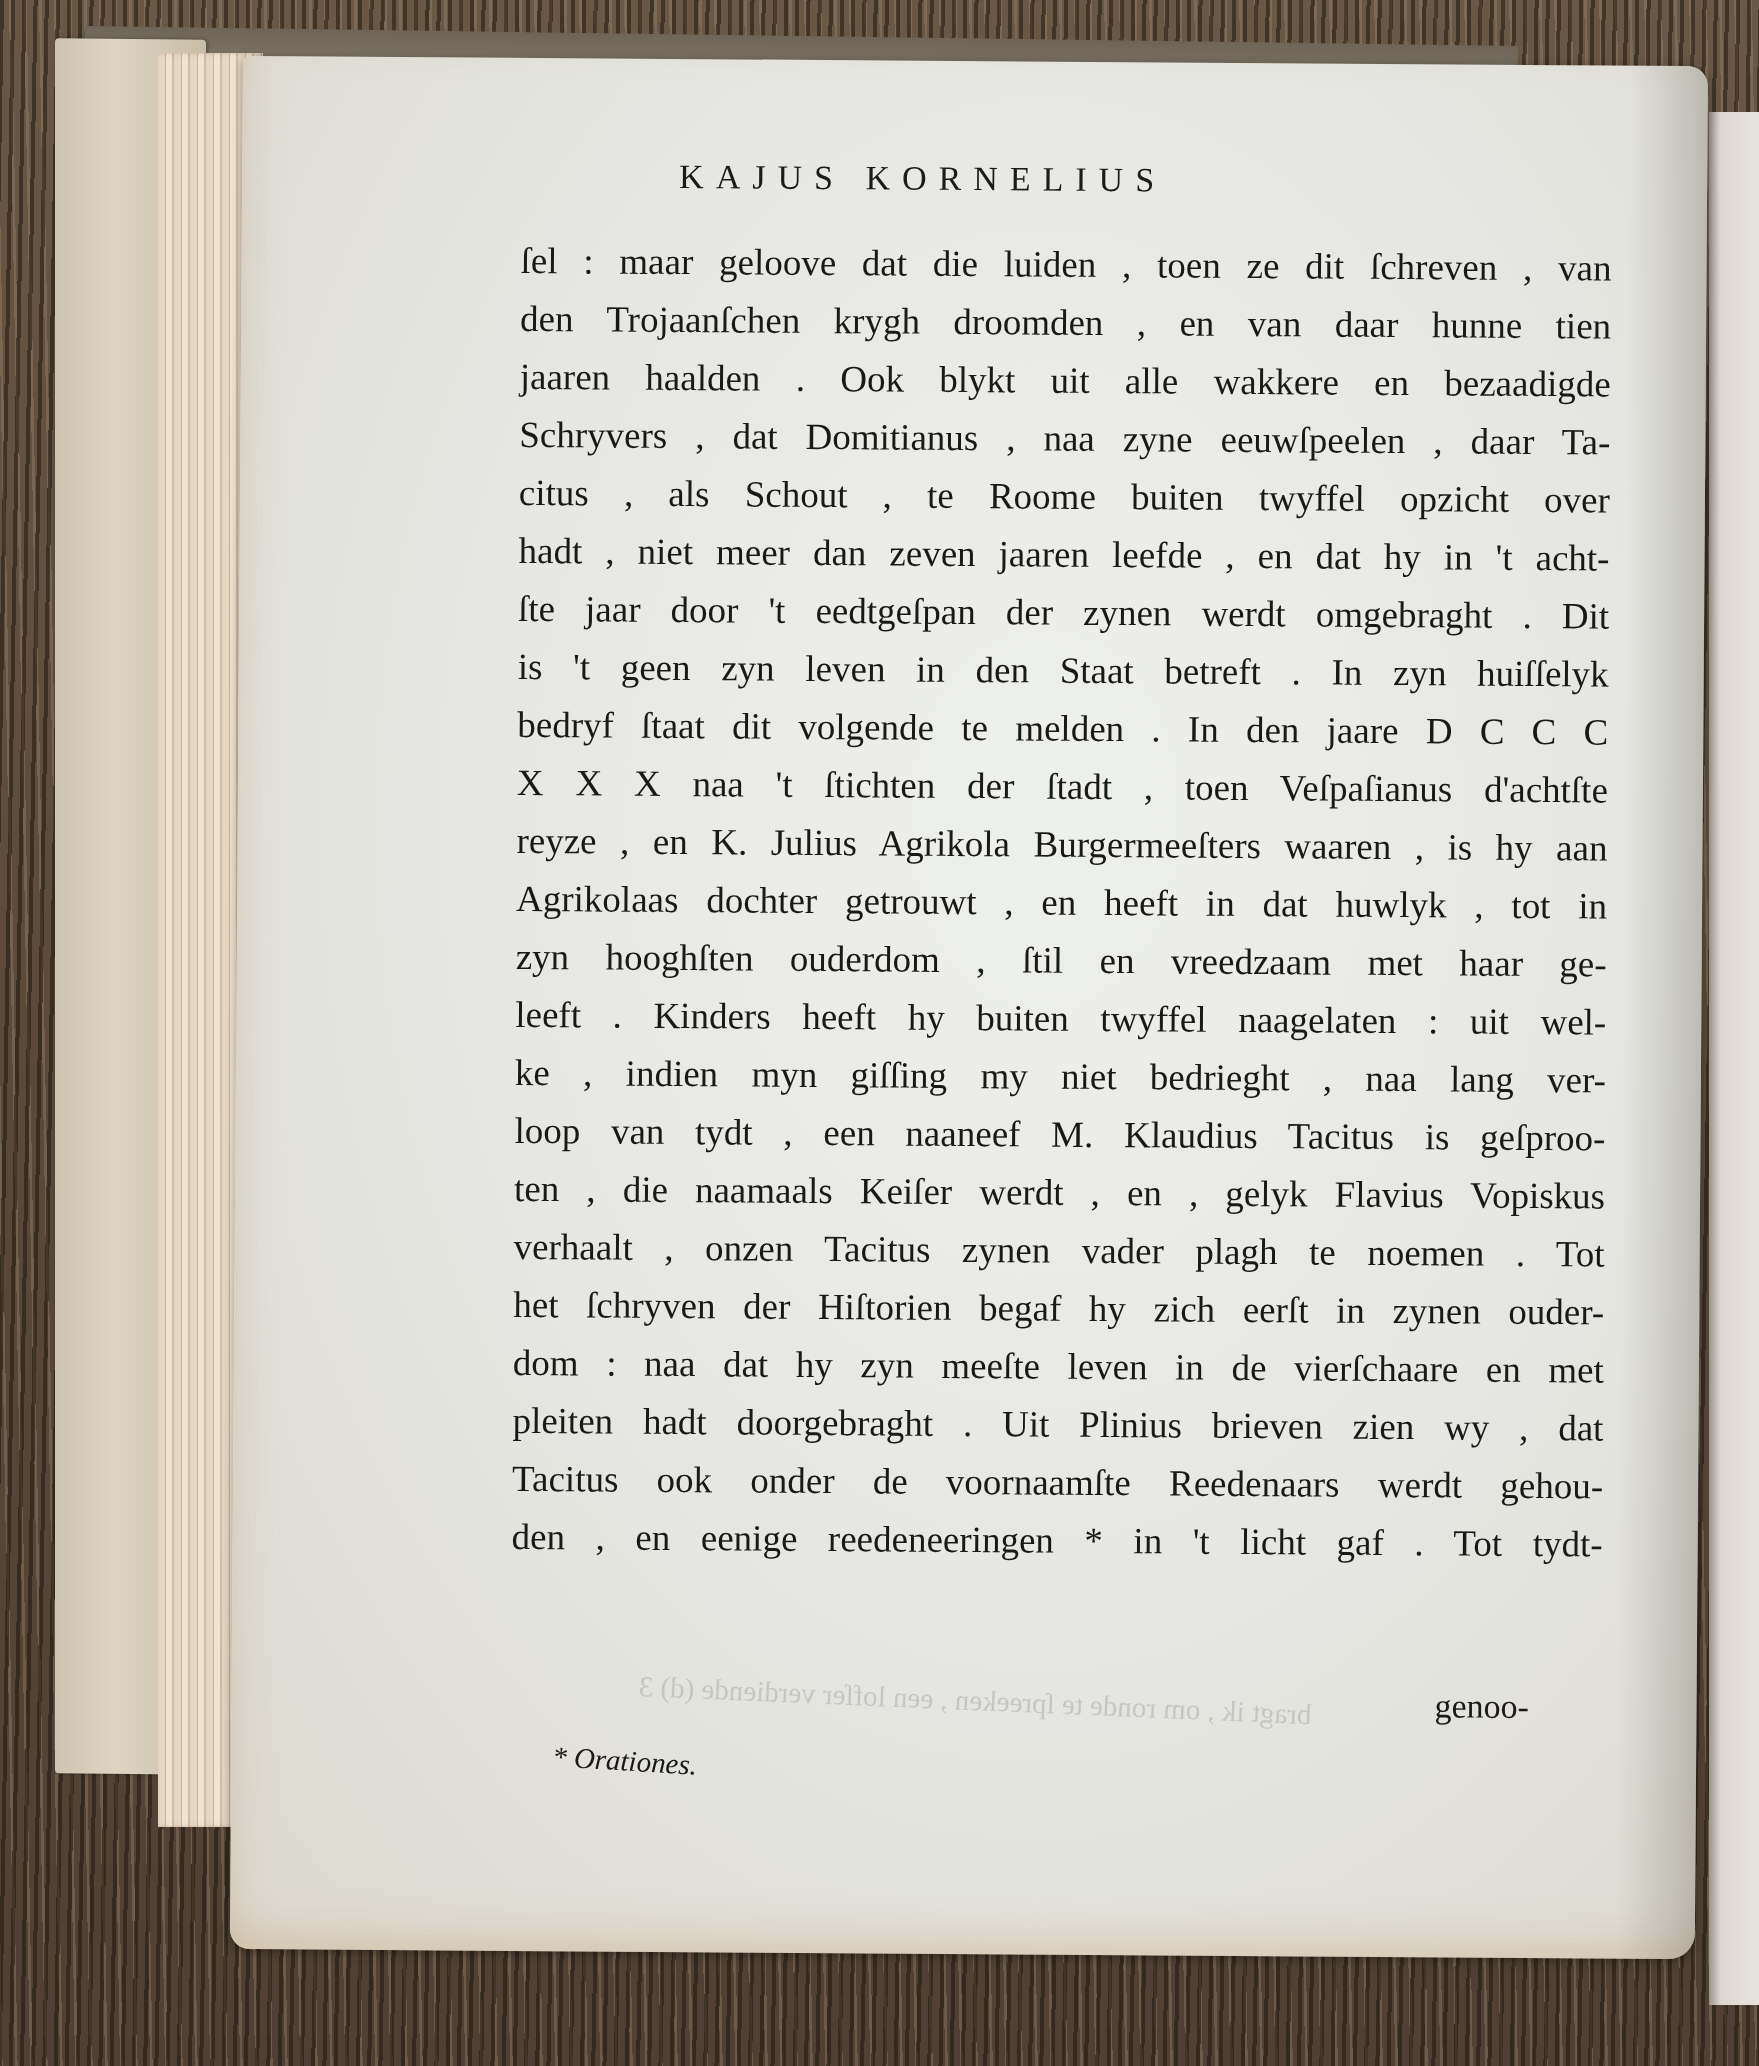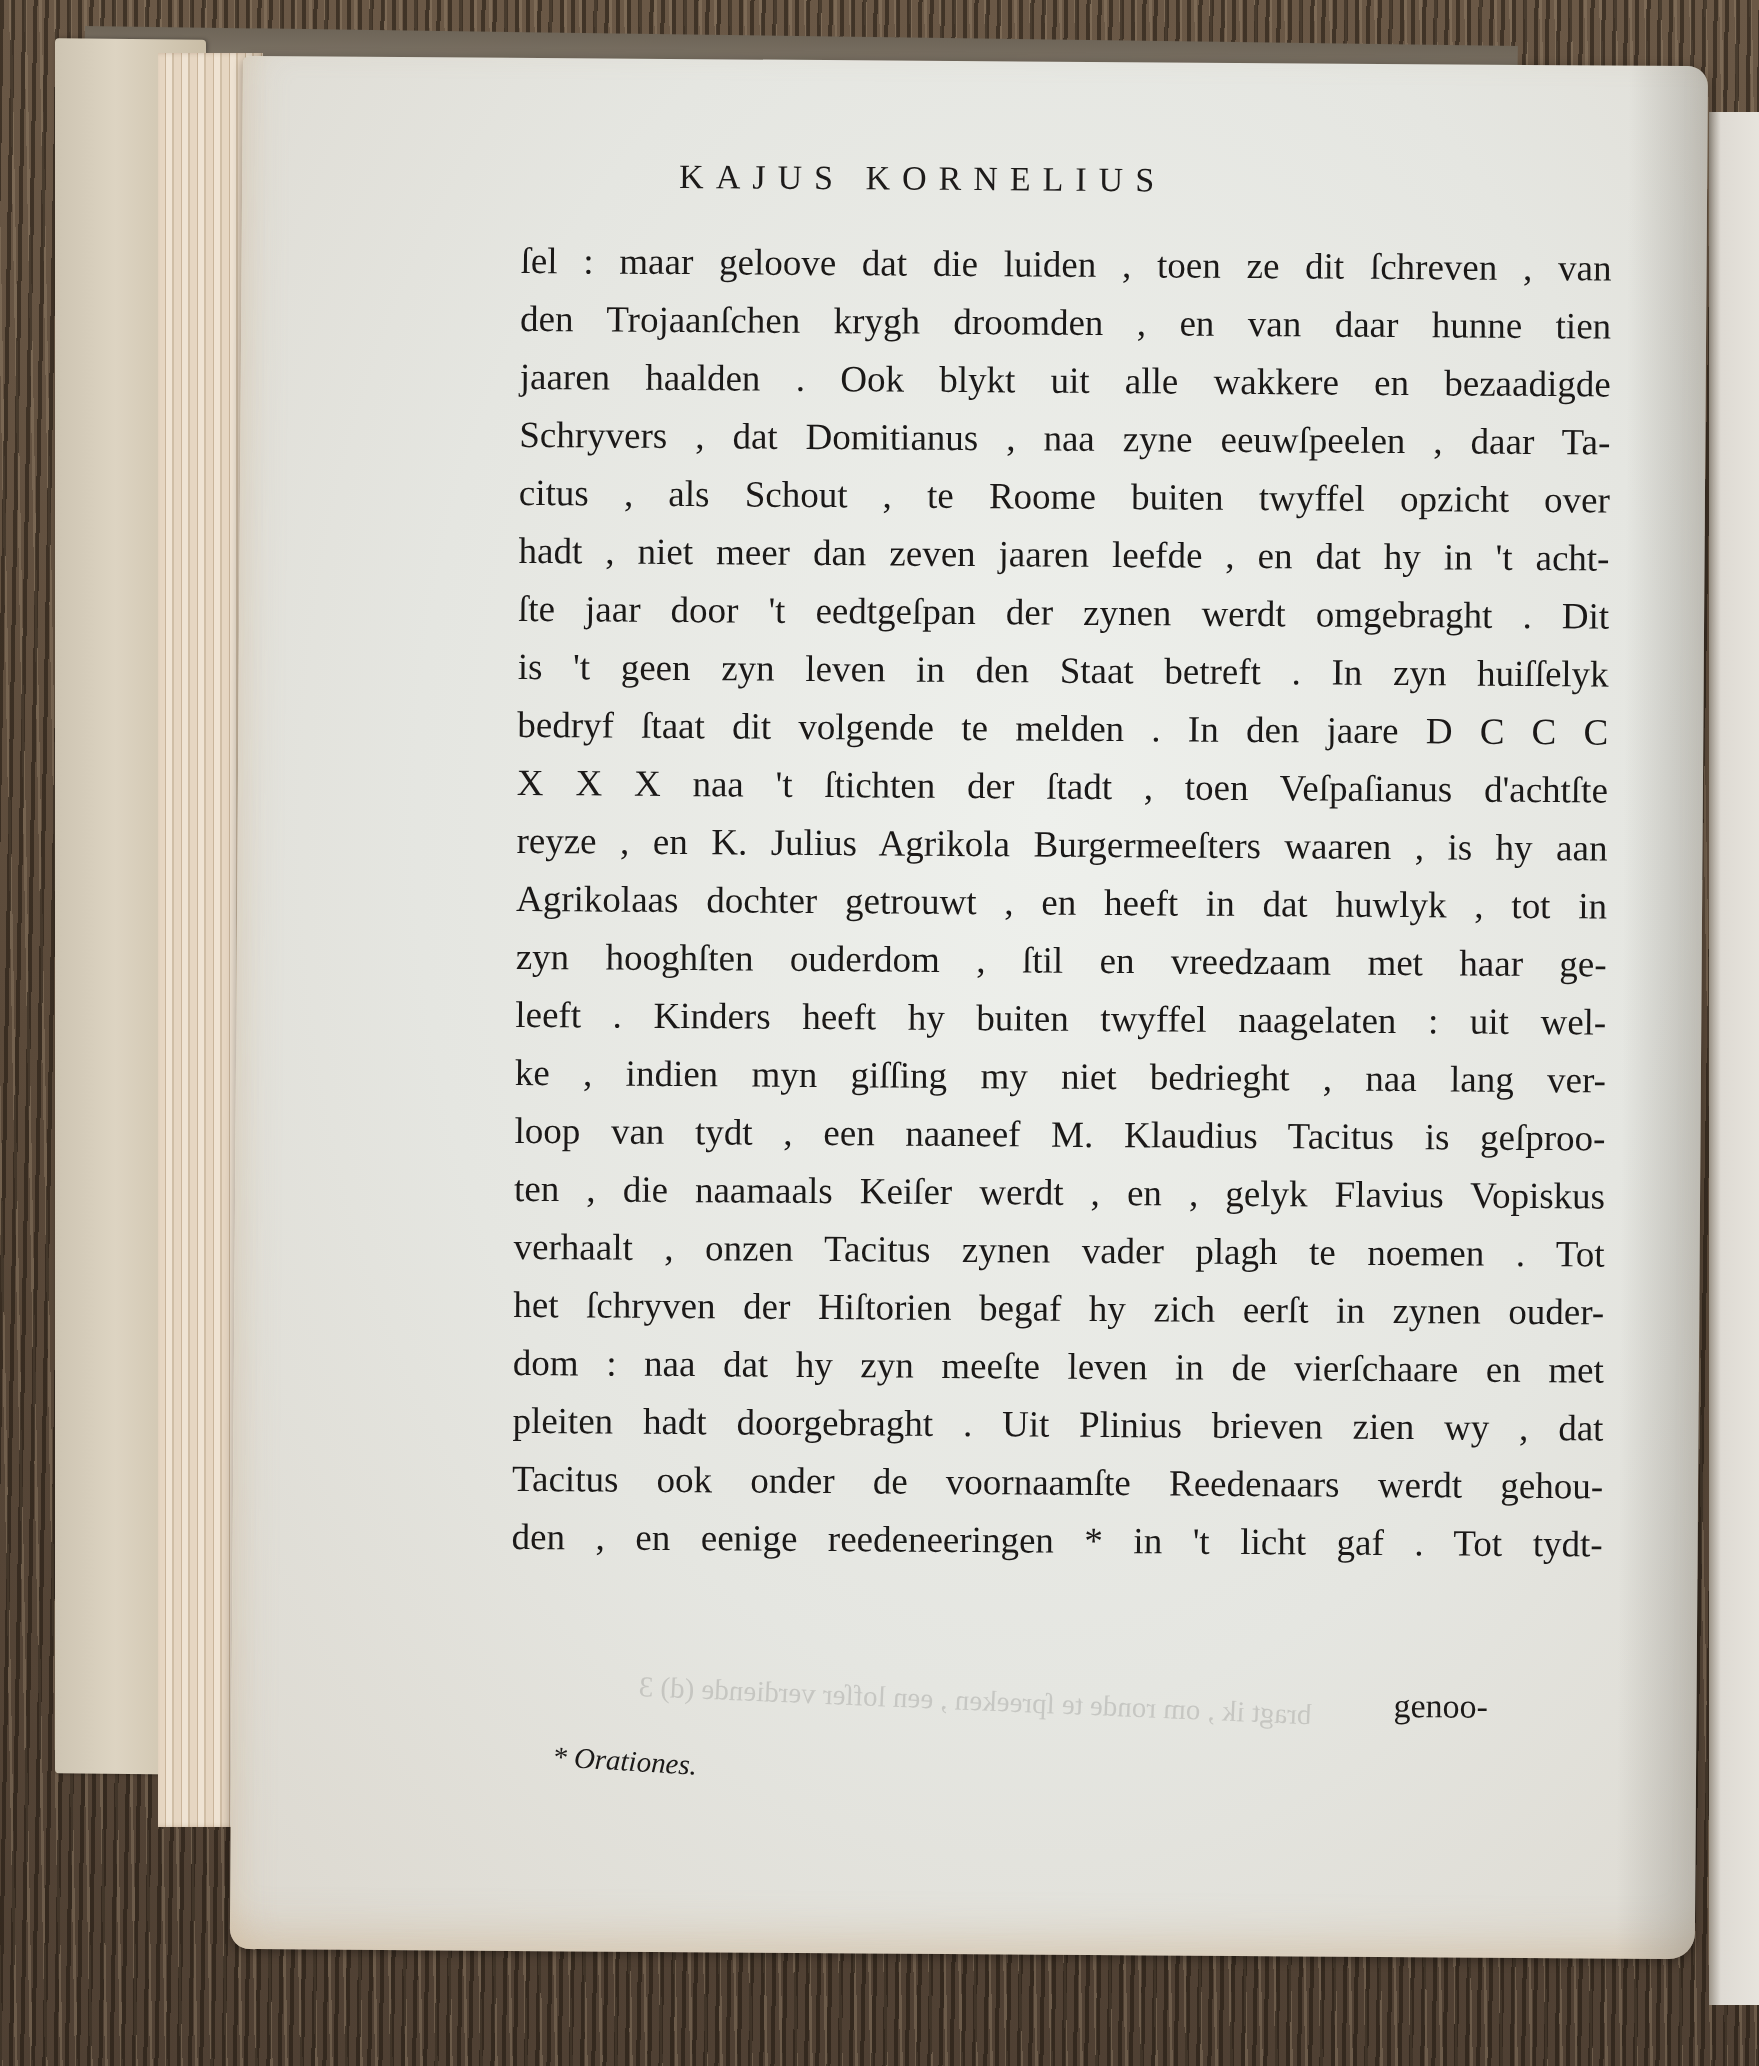--- a/index.html
+++ b/index.html
@@ -105,21 +105,21 @@
     }
     .text-line {
       display: block;
       white-space: nowrap;
       text-align: justify;
       text-align-last: justify;
       height: 58px;
     }
     .catchword {
       position: absolute;
-      left: 1162px;
+      left: 1203px;
       top: 1623px;
       font-family: "Liberation Serif", serif;
       font-size: 34px;
       color: #1b1918;
     }
     .footnote {
       position: absolute;
       left: 322px;
       top: 1682px;
       font-family: "Liberation Serif", serif;

